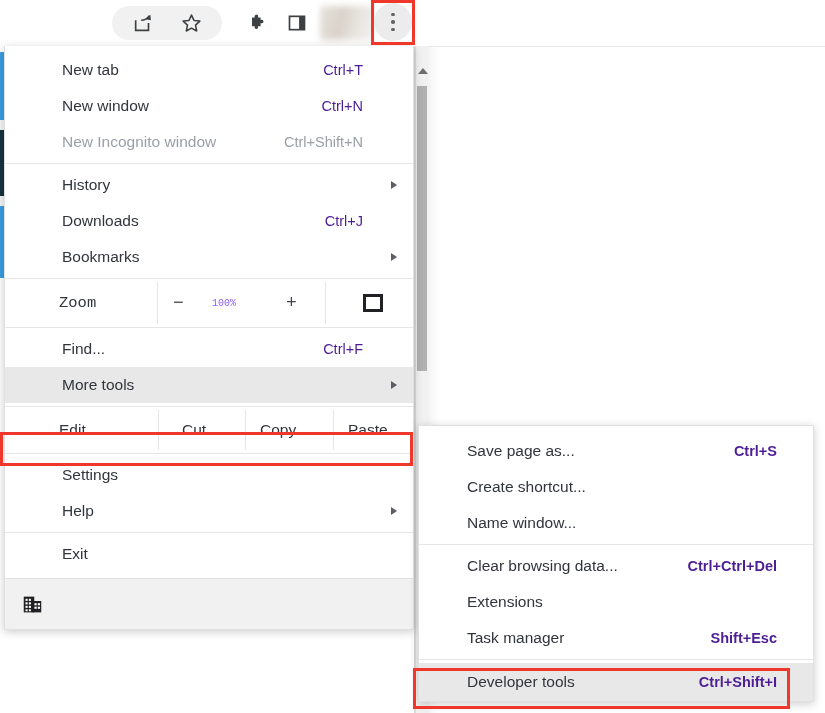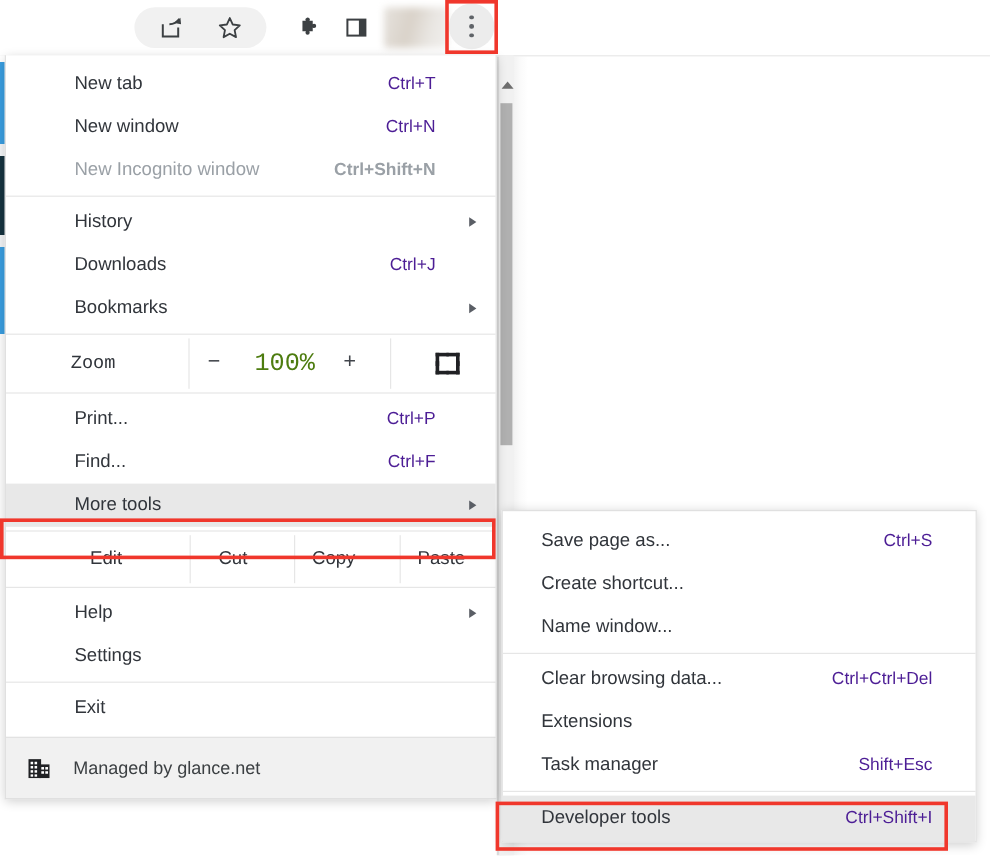--- a/index.html
+++ b/index.html
@@ -156,21 +156,21 @@
   .mi .arrow {
     position: absolute;
     right: 16px;
     width: 0;
     height: 0;
     border-left: 6px solid #5a5e65;
     border-top: 4.5px solid transparent;
     border-bottom: 4.5px solid transparent;
   }
   .mi.disabled .lbl { color: #9aa0a6; }
-  .mi.disabled .accel { color: #9aa0a6; font-weight: bold; }
+  .mi.disabled .accel { color: #9aa0a6; }
   .mi.hovered { background: #e8e8e8; }
 
   .sep {
     height: 1px;
     background: #e6e6e6;
     margin: 3px 0;
   }
 
   
   #zoom-row {
@@ -194,22 +194,22 @@
   }
   #zoom-minus {
     position: absolute;
     left: 168px;
     font-size: 18px;
     color: #41454b;
   }
   #zoom-value {
     position: absolute;
     left: 207px;
-    font-size: 21px;
-    color: #4d7c0f;
+    font-size: 10px;
+    color: #8b5cf6;
   }
   #zoom-plus {
     position: absolute;
     left: 281px;
     font-size: 18px;
     color: #41454b;
   }
   #zoom-full {
     position: absolute;
     left: 358px;
@@ -319,22 +319,22 @@
     position: absolute;
     left: 418px;
     top: 425px;
     width: 396px;
     background: #ffffff;
     border: 1px solid #e0e0e0;
     box-shadow: 0 2px 9px rgba(0,0,0,0.20);
     z-index: 30;
     box-sizing: border-box;
   }
-  #submenu .mi .lbl { margin-left: 32px; }
-  #submenu .mi .accel { right: 36px; }
+  #submenu .mi .lbl { margin-left: 48px; }
+  #submenu .mi .accel { right: 36px; font-weight: bold; }
 
   
   #annot-devtools {
     position: absolute;
     left: 413px;
     top: 668px;
     width: 377px;
     height: 41px;
     border: 3px solid #f0372c;
     box-sizing: border-box;
@@ -440,52 +440,48 @@
       <span class="corner tl"></span>
       <span class="corner tr"></span>
       <span class="corner bl"></span>
       <span class="corner br"></span>
     </span>
   </div>
 
   <div class="sep"></div>
 
   <div class="mi">
-    <span class="lbl">Print...</span>
-    <span class="accel">Ctrl+P</span>
-  </div>
-  <div class="mi">
     <span class="lbl">Find...</span>
     <span class="accel">Ctrl+F</span>
   </div>
   <div class="mi hovered">
     <span class="lbl">More tools</span>
     <span class="arrow"></span>
   </div>
 
   <div class="sep"></div>
 
   <div id="edit-row">
-    <span class="e-label" style="left:70px;text-align:center;">Edit</span>
+    <span class="e-label" style="left:54px;text-align:center;">Edit</span>
     <span class="vdiv" style="left:153px;"></span>
     <span class="e-label" style="left:177px;">Cut</span>
     <span class="vdiv" style="left:240px;"></span>
     <span class="e-label" style="left:255px;">Copy</span>
     <span class="vdiv" style="left:328px;"></span>
     <span class="e-label" style="left:343px;">Paste</span>
   </div>
 
   <div class="sep"></div>
 
   <div class="mi">
+    <span class="lbl">Settings</span>
+  </div>
+  <div class="mi">
     <span class="lbl">Help</span>
     <span class="arrow"></span>
-  </div>
-  <div class="mi">
-    <span class="lbl">Settings</span>
   </div>
 
   <div class="sep"></div>
 
   <div class="mi">
     <span class="lbl">Exit</span>
   </div>
 
   <div style="height:6px;"></div>
 
@@ -501,21 +497,20 @@
         <rect x="4" y="13.5" width="2.4" height="2.4" fill="#ffffff"></rect>
         <rect x="7.8" y="13.5" width="2.4" height="2.4" fill="#ffffff"></rect>
         <rect x="4" y="17.5" width="2.4" height="2.2" fill="#ffffff"></rect>
         <rect x="7.8" y="17.5" width="2.4" height="2.2" fill="#ffffff"></rect>
         <rect x="14.2" y="10.5" width="2.6" height="2.4" fill="#ffffff"></rect>
         <rect x="18" y="10.5" width="2.6" height="2.4" fill="#ffffff"></rect>
         <rect x="14.2" y="14.5" width="2.6" height="2.4" fill="#ffffff"></rect>
         <rect x="18" y="14.5" width="2.6" height="2.4" fill="#ffffff"></rect>
       </svg>
     </span>
-    <span class="mlbl">Managed by glance.net</span>
   </div>
 </div>
 
 <div id="annot-moretools"></div>
 
 <div id="submenu">
 
   <div style="height:7px;"></div>
 
   <div class="mi">

